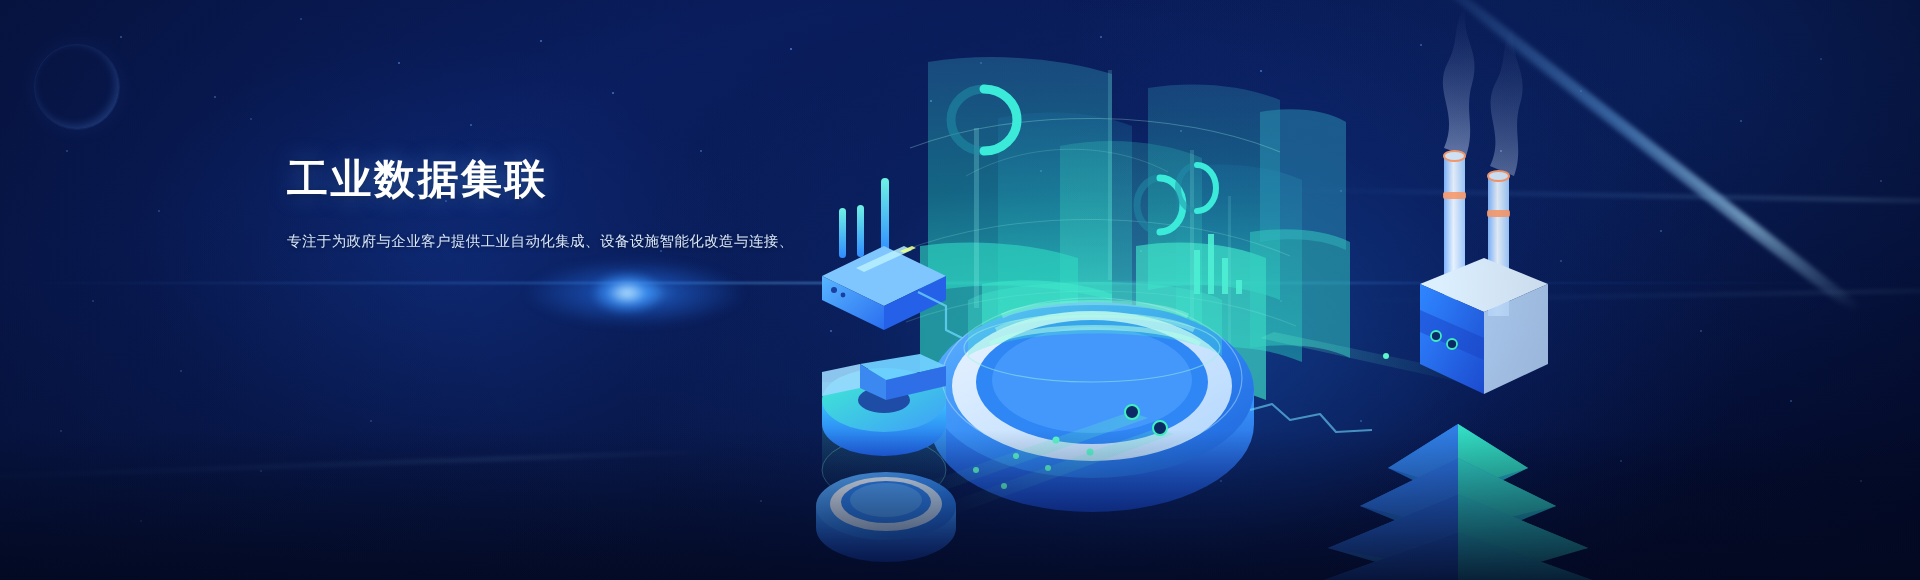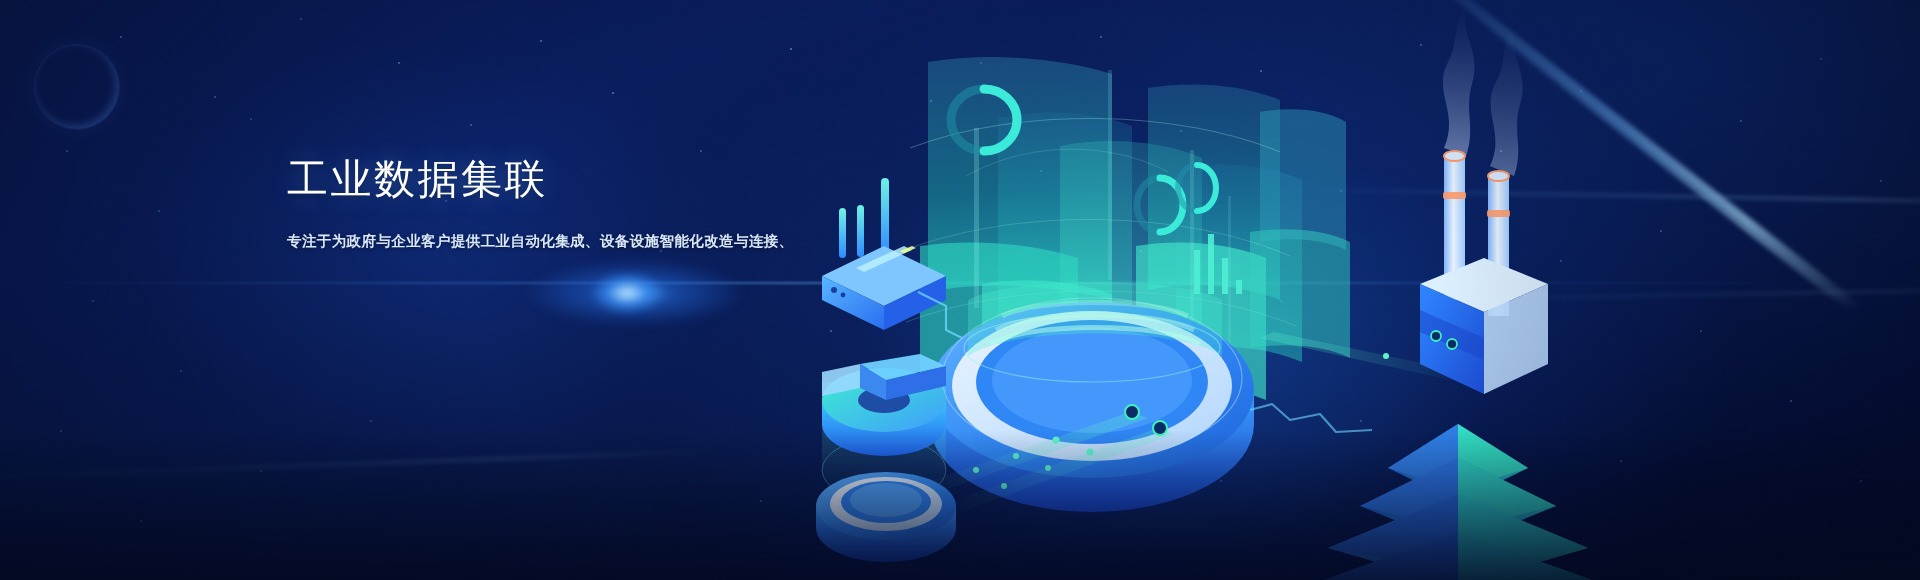--- a/index.html
+++ b/index.html
@@ -30,27 +30,27 @@
   #streak3{right:-120px;top:188px;width:760px;height:3px;transform:rotate(1deg);opacity:.45;}
   #streak4{right:-120px;top:300px;width:700px;height:2px;transform:rotate(-1deg);opacity:.30;}
   #streak5{left:-180px;bottom:96px;width:900px;height:3px;transform:rotate(-2deg);opacity:.22;}
   #hglow{left:0;right:0;top:282px;height:2px;background:linear-gradient(to right, rgba(60,130,255,0) 0%, rgba(80,160,255,0.35) 30%, rgba(120,200,255,0.55) 52%, rgba(60,140,255,0.15) 75%, rgba(0,0,0,0) 100%);filter:blur(1px);}
   #centerflare{left:520px;top:258px;width:230px;height:70px;background:radial-gradient(ellipse at center, rgba(70,160,255,0.95) 0%, rgba(40,120,245,0.45) 25%, rgba(20,70,200,0) 68%);filter:blur(5px);}
   #centerflare2{left:592px;top:272px;width:70px;height:42px;background:radial-gradient(ellipse at center, rgba(190,230,255,0.95) 0%, rgba(60,150,255,0.55) 40%, rgba(20,70,200,0) 75%);filter:blur(3px);}
 
   
   #copy{left:287px;top:150px;width:620px;}
   .hl{
-    color:#ffffff;font-size:41px;line-height:1.42;letter-spacing:2.5px;font-weight:400;
+    color:#ffffff;font-size:41px;line-height:1.42;letter-spacing:2.5px;font-weight:700;
     text-shadow:0 0 22px rgba(90,165,255,0.45),0 2px 6px rgba(0,0,0,0.35);
     white-space:nowrap;
   }
   #sub{margin-top:20px;}
   .sl{
-    color:#d9e7fb;font-size:14.5px;line-height:1.85;letter-spacing:.4px;font-weight:700;
+    color:#d9e7fb;font-size:14.5px;line-height:1.85;letter-spacing:.4px;font-weight:400;
     text-shadow:0 1px 4px rgba(0,0,0,0.45);white-space:nowrap;
   }
 
   
   #art{left:760px;top:0;width:1160px;height:580px;}
   svg{display:block;}
 </style>
 </head>
 <body>
 

